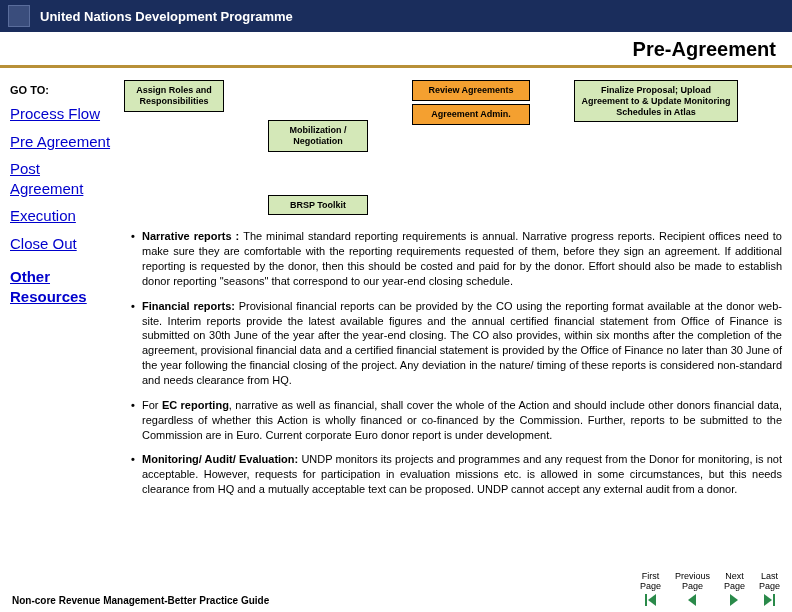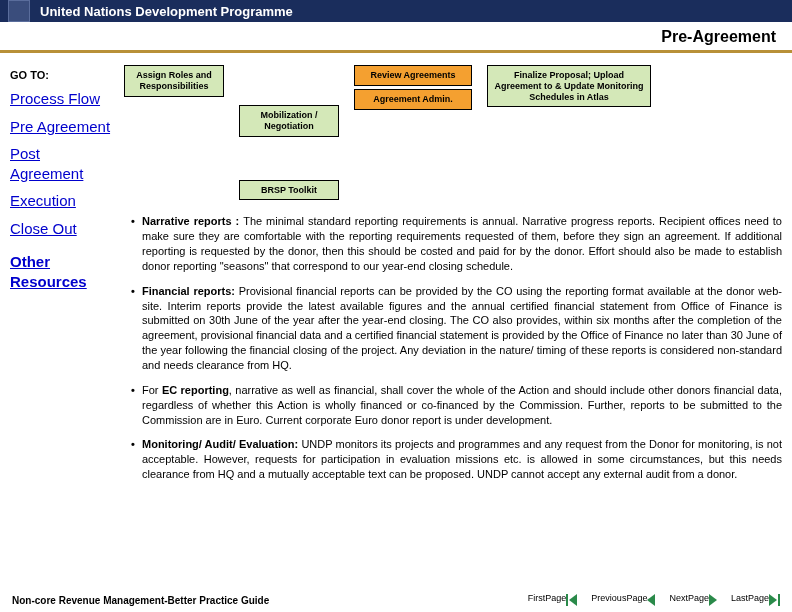--- a/index.html
+++ b/index.html
@@ -8,39 +8,39 @@
     height: 612px;
     font-family: Arial, sans-serif;
     font-size: 11px;
     background: #fff;
     position: relative;
     overflow: hidden;
   }
   .header {
     background: #1a2d5c;
     color: #fff;
-    height: 22px;
+    height: 32px;
     display: flex;
     align-items: center;
     padding: 0 8px;
     font-size: 13px;
     font-weight: bold;
   }
   .header-logo {
     width: 22px;
     height: 22px;
     background: #3a4d7c;
     margin-right: 10px;
     display: inline-block;
     border: 1px solid #5a6d9c;
   }
   .title-bar {
     background: #fff;
     text-align: right;
-    font-size: 16px;
+    font-size: 20px;
     font-weight: bold;
     padding: 6px 16px 4px 0;
     border-bottom: 3px solid #b89038;
   }
   .content {
     display: flex;
     padding: 12px 10px 0 10px;
   }
   .sidebar {
     width: 110px;
@@ -61,21 +61,21 @@
     line-height: 1.3;
   }
   .sidebar-section { margin-top: 14px; }
   .sidebar-indent { padding-left: 10px; }
   .main {
     flex: 1;
     padding-left: 4px;
   }
   .flow-row {
     display: flex;
-    gap: 15px;
+    gap: 44px;
     margin-bottom: 14px;
     align-items: flex-start;
   }
   .flow-box {
     border: 1px solid #000;
     background: #d4e8b8;
     font-size: 9px;
     text-align: center;
     padding: 4px 6px;
     line-height: 1.2;
@@ -114,21 +114,21 @@
     width: 100%;
     padding: 0 12px;
     display: flex;
     align-items: flex-end;
     justify-content: space-between;
   }
   .footer-title { font-size: 10px; font-weight: bold; }
   .nav-group { display: flex; gap: 14px; }
   .nav-item {
     display: flex;
-    flex-direction: row;
+    flex-direction: column;
     align-items: center;
     font-size: 9px;
     line-height: 1.1;
     text-align: center;
   }
   .nav-icon {
     display: flex;
     gap: 1px;
     margin-top: 2px;
   }

